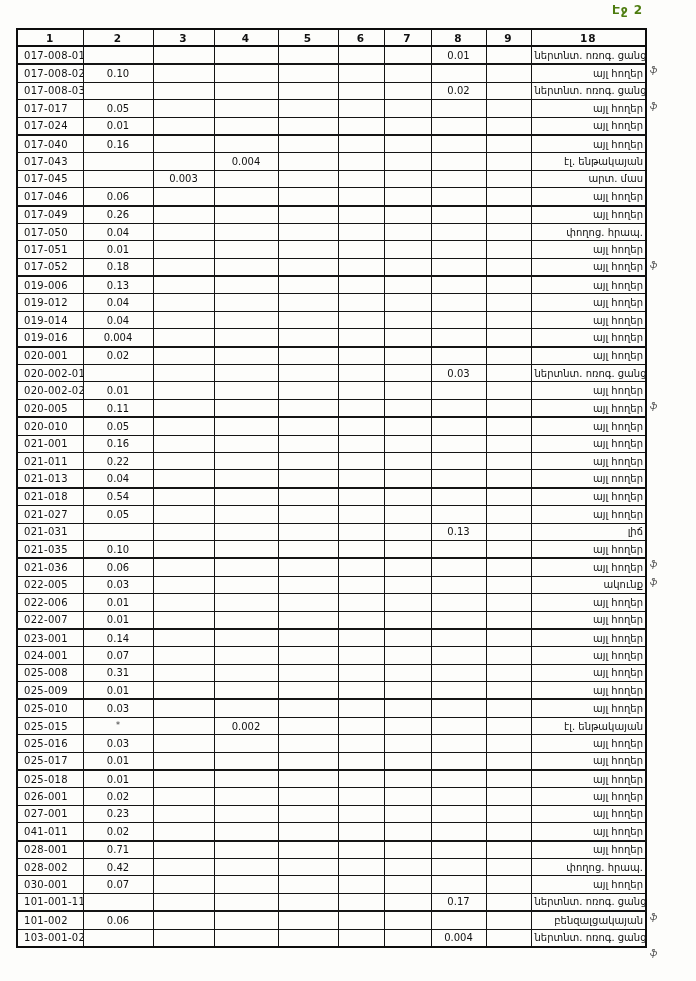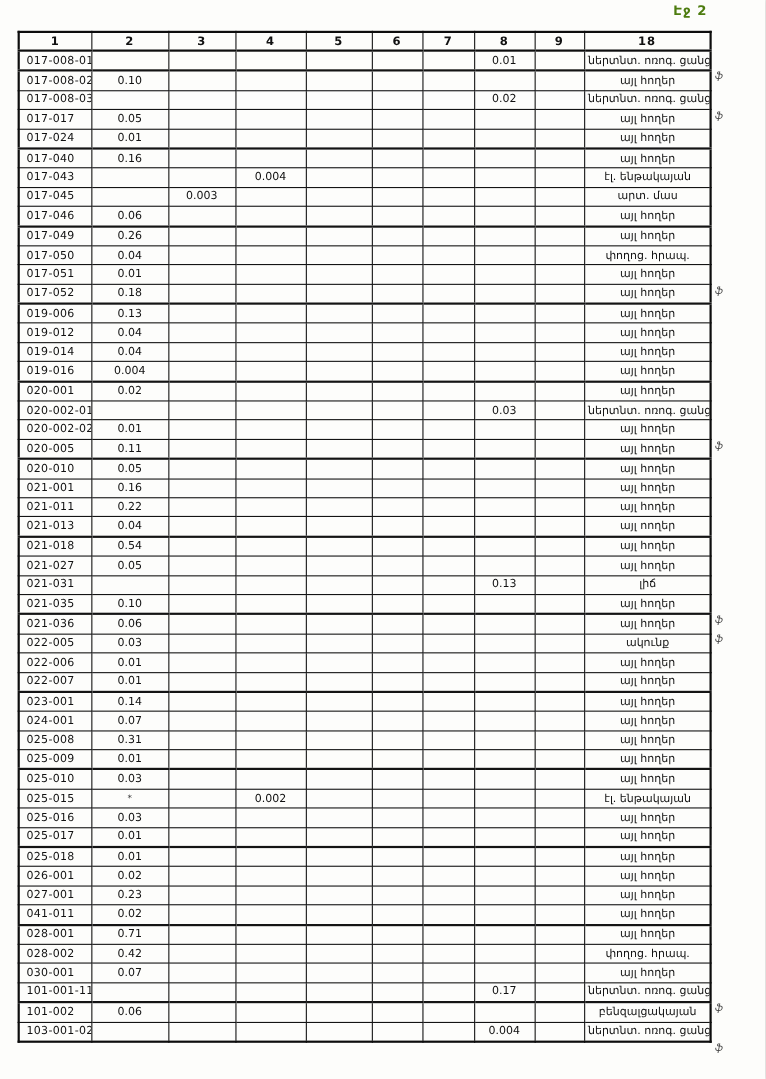--- a/index.html
+++ b/index.html
@@ -24,21 +24,21 @@
     border:1px solid #141414;padding:0 2px;height:16.4px;overflow:hidden;
     white-space:nowrap;font-weight:normal;
   }
   table{border:2px solid #0d0d0d;}
   thead th{
     text-align:center;font-size:10.5px;font-weight:bold;
     border-bottom:2px solid #0d0d0d;height:15px;letter-spacing:1px;
   }
   td.code{text-align:left;font-size:10px;letter-spacing:.3px;padding-left:6px;}
   td.val{text-align:center;font-size:10px;}
-  td.label{text-align:center;font-size:10px;padding-left:3px;}
+  td.label{text-align:right;font-size:10px;padding-left:3px;}
   
   tbody tr:nth-child(4n+1) td{border-bottom-width:2px;}
   tbody tr:nth-child(7n+3) td{border-top-width:1.5px;}
   td .note{font-size:8px;vertical-align:top;color:#333;}
   #marks-layer{position:absolute;top:28px;left:650px;width:40px;}
   .margin-mark{
     position:absolute;left:0;font-size:9px;color:#4a4a4a;
     font-style:italic;letter-spacing:1px;
   }
 </style>

